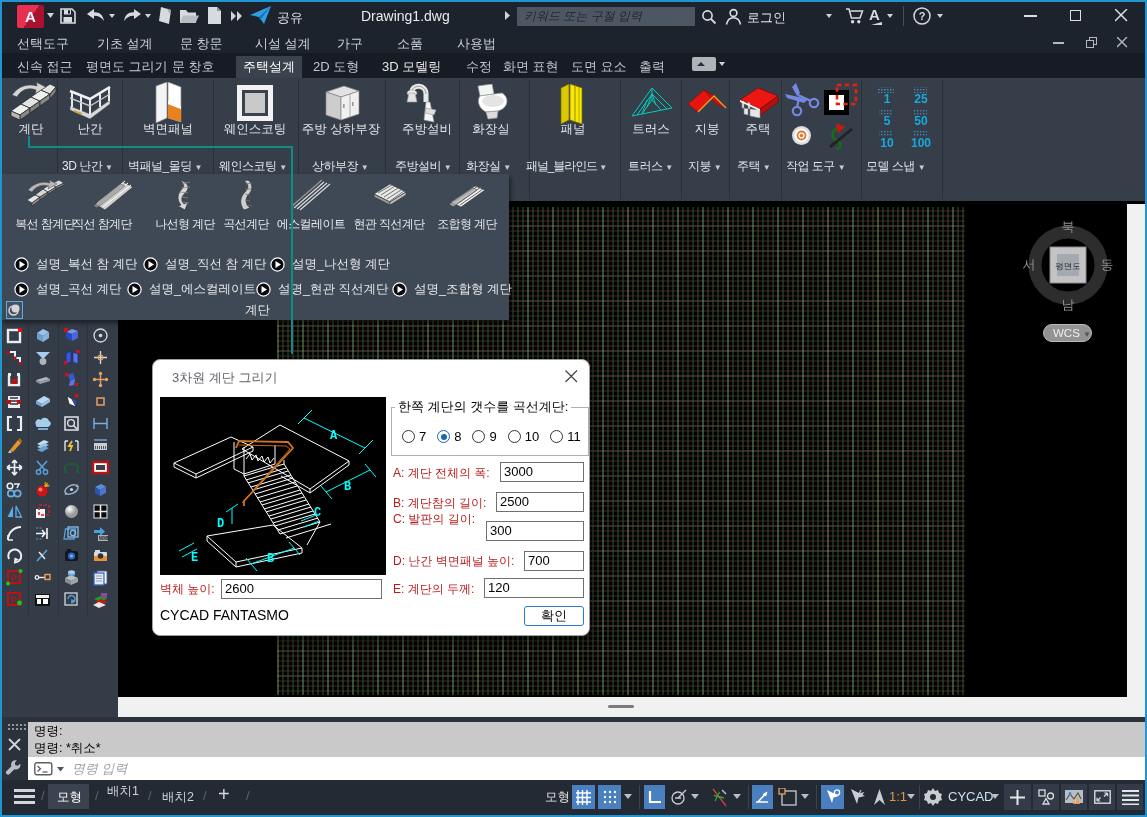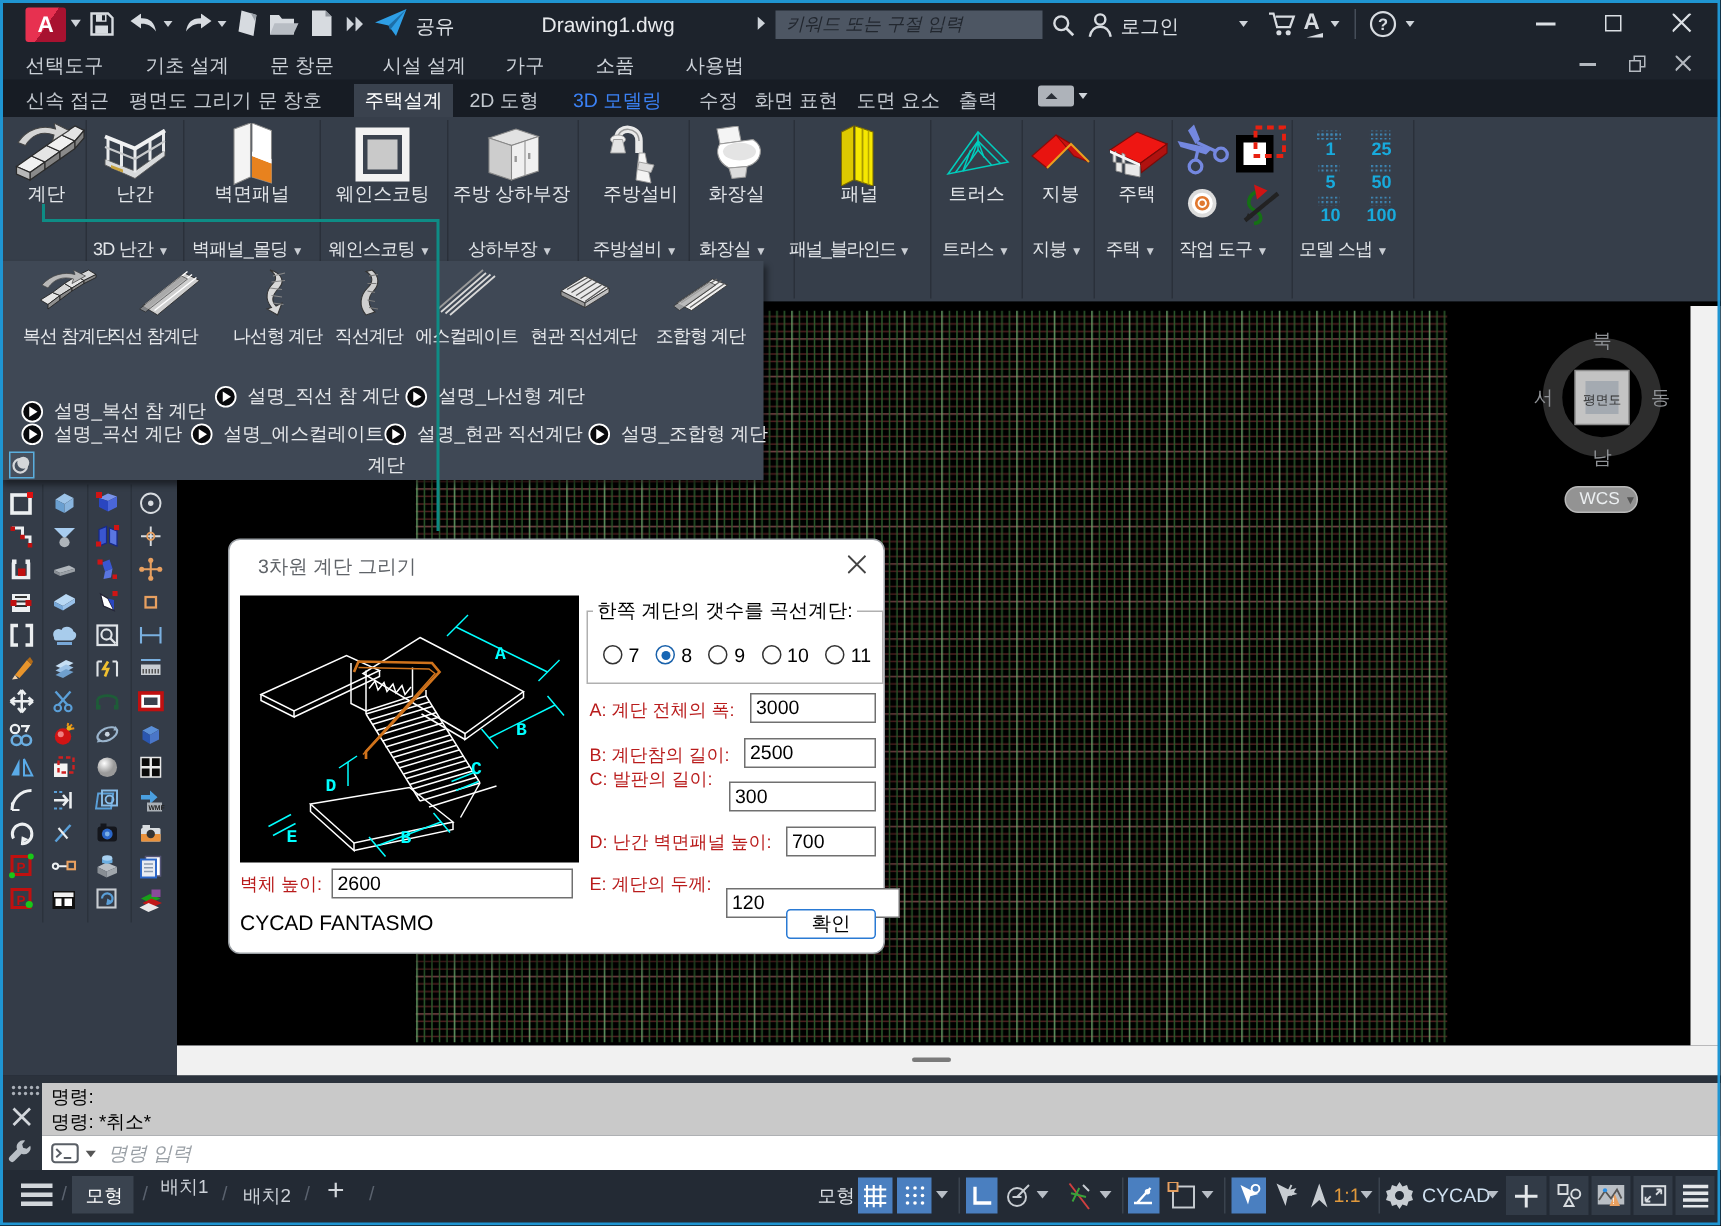--- a/index.html
+++ b/index.html
@@ -158,21 +158,21 @@
       <path d="M0 0 L10 10 M10 0 L0 10" stroke="#b4b9c0" stroke-width="1.4"></path>
     </svg>
 </div>
 <div class="abs" id="tabrow">
  <div class="abs txt" style="left:17px;top:5px;color:#c3c8cf">신속 접근</div>
  <div class="abs txt" style="left:86px;top:5px;color:#c3c8cf">평면도 그리기</div>
  <div class="abs txt" style="left:172px;top:5px;color:#c3c8cf">문 창호</div>
  <div class="abs" style="left:236px;top:3px;width:66px;height:22px;background:#3a424e"></div>
  <div class="abs txt" style="left:243px;top:5px;color:#fff">주택설계</div>
  <div class="abs txt" style="left:313px;top:5px;color:#c3c8cf">2D 도형</div>
- <div class="abs txt" style="left:382px;top:5px;color:#3b82f6">3D 모델링</div>
+ <div class="abs txt" style="left:382px;top:5px;color:#e5e5e5">3D 모델링</div>
  <div class="abs txt" style="left:466px;top:5px;color:#c3c8cf">수정</div>
  <div class="abs txt" style="left:503px;top:5px;color:#c3c8cf">화면 표현</div>
  <div class="abs txt" style="left:571px;top:5px;color:#c3c8cf">도면 요소</div>
  <div class="abs txt" style="left:639px;top:5px;color:#c3c8cf">출력</div>
  <div class="abs" style="left:692px;top:4px;width:24px;height:14px;background:#aeb3ba;border-radius:2px"></div>
  <svg class="abs" style="left:697px;top:9px" width="9" height="5">
       <path d="M0 4 L8 4 L4 0 Z" fill="#2a2f37"></path>
     </svg>
  <svg class="abs" style="left:719px;top:9px" width="7" height="5">
       <path d="M0 0 L6 0 L3 4 Z" fill="#cfd4da"></path>
@@ -449,25 +449,25 @@
  <svg class="dicon" style="left:445px" width="46" height="34" viewBox="0 0 46 34">
   <g stroke="#333" stroke-width=".6">
   <path d="M6 24 L30 8 L40 12 L16 29 Z" fill="#f0f0f0"></path>
   <path d="M9 24 L33 8 M12 26 L36 9 M15 27 L38 11" stroke="#666" stroke-width="1"></path>
   <path d="M4 26 L28 10 L32 12 L8 29 Z" fill="#b0b0b0" opacity=".8"></path>
   </g>
  </svg>
  <div class="dilabel" style="left:45px">복선 참계단</div>
  <div class="dilabel" style="left:102px">직선 참계단</div>
  <div class="dilabel" style="left:185px">나선형 계단</div>
- <div class="dilabel" style="left:246px">직선계단</div>
+ <div class="dilabel" style="left:246px">곡선계단</div>
  <div class="dilabel" style="left:311px">에스컬레이트</div>
  <div class="dilabel" style="left:389px">현관 직선계단</div>
  <div class="dilabel" style="left:467px">조합형 계단</div>
- <div class="drow" style="left:14px;top:92px">
+ <div class="drow" style="left:14px;top:82px">
       <svg width="15" height="15" viewBox="0 0 15 15">
         <circle cx="7.5" cy="7.5" r="6.6" fill="#08090c" stroke="#fff" stroke-width="1.2"></circle>
         <path d="M5.5 4 L11 7.5 L5.5 11 Z" fill="#fff"></path>
       </svg>
       <span>설명_복선 참 계단</span>
     </div>
  <div class="drow" style="left:143px;top:82px">
       <svg width="15" height="15" viewBox="0 0 15 15">
         <circle cx="7.5" cy="7.5" r="6.6" fill="#08090c" stroke="#fff" stroke-width="1.2"></circle>
         <path d="M5.5 4 L11 7.5 L5.5 11 Z" fill="#fff"></path>
@@ -868,21 +868,21 @@
  </div>
  <div class="abs dlgl" style="left:240px;top:105px">A: 계단 전체의 폭:</div>
     <div class="abs dlgi" style="left:347px;top:102px;width:84px">3000</div>
  <div class="abs dlgl" style="left:240px;top:135px">B: 계단참의 길이:</div>
     <div class="abs dlgi" style="left:343px;top:132px;width:88px">2500</div>
  <div class="abs dlgl" style="left:240px;top:151px">C: 발판의 길이:</div>
     <div class="abs dlgi" style="left:333px;top:161px;width:98px">300</div>
  <div class="abs dlgl" style="left:240px;top:193px">D: 난간 벽면패널 높이:</div>
     <div class="abs dlgi" style="left:371px;top:191px;width:60px">700</div>
  <div class="abs dlgl" style="left:240px;top:221px">E: 계단의 두께:</div>
-    <div class="abs dlgi" style="left:331px;top:232px;width:116px">120</div>
+    <div class="abs dlgi" style="left:331px;top:218px;width:100px">120</div>
  <div class="abs dlgl" style="left:7px;top:221px">벽체 높이:</div>
     <div class="abs dlgi" style="left:68px;top:219px;width:161px">2600</div>
  <div class="abs" style="left:7px;top:247px;color:#000;font-size:14px">CYCAD FANTASMO</div>
  <div class="abs" style="left:371px;top:246px;width:60px;height:20px;background:#fff;border:1.5px solid #2a7ad4;border-radius:3px;color:#000;font-size:13px;text-align:center;line-height:18px">확인</div>
 </div>
 <div class="abs" id="cmdarea">
  <svg class="abs" style="left:7px;top:6px" width="20" height="8">
       <g fill="#aab0b8">
         <circle cx="2" cy="2" r="1.1"></circle>
         <circle cx="6" cy="2" r="1.1"></circle>

